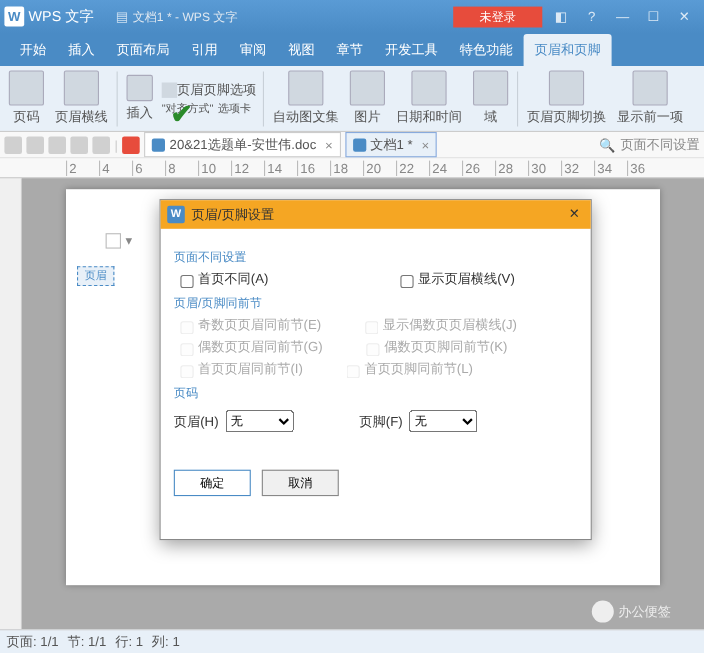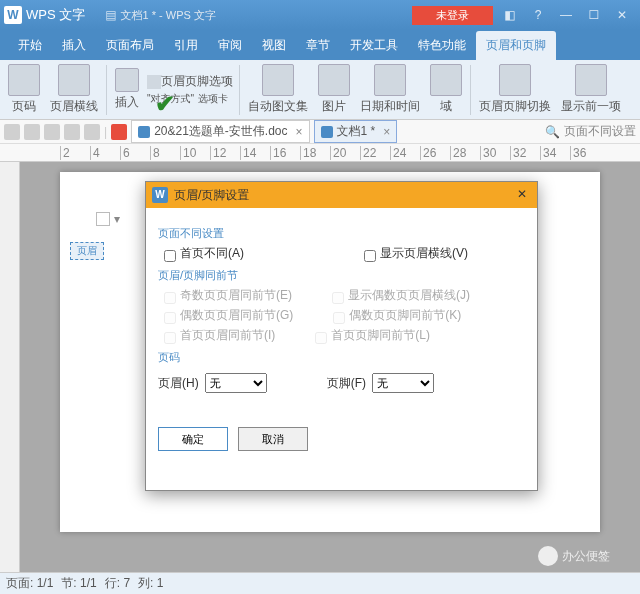--- a/index.html
+++ b/index.html
@@ -196,21 +196,21 @@
     <div class="watermark">
       <span class="wmlogo"></span>
       <span>办公便签</span>
     </div>
   </div>
 </div>
 
 <div class="statusbar">
   <span>页面: 1/1</span>
   <span>节: 1/1</span>
-  <span>行: 7</span>
+  <span>行: 1</span>
   <span>列: 1</span>
 </div>
 
 <div class="dlg">
   <div class="dlg-title">
     <span class="dicon">W</span>
     <span>页眉/页脚设置</span>
     <span class="dclose">✕</span>
   </div>
   <div class="dlg-body">

